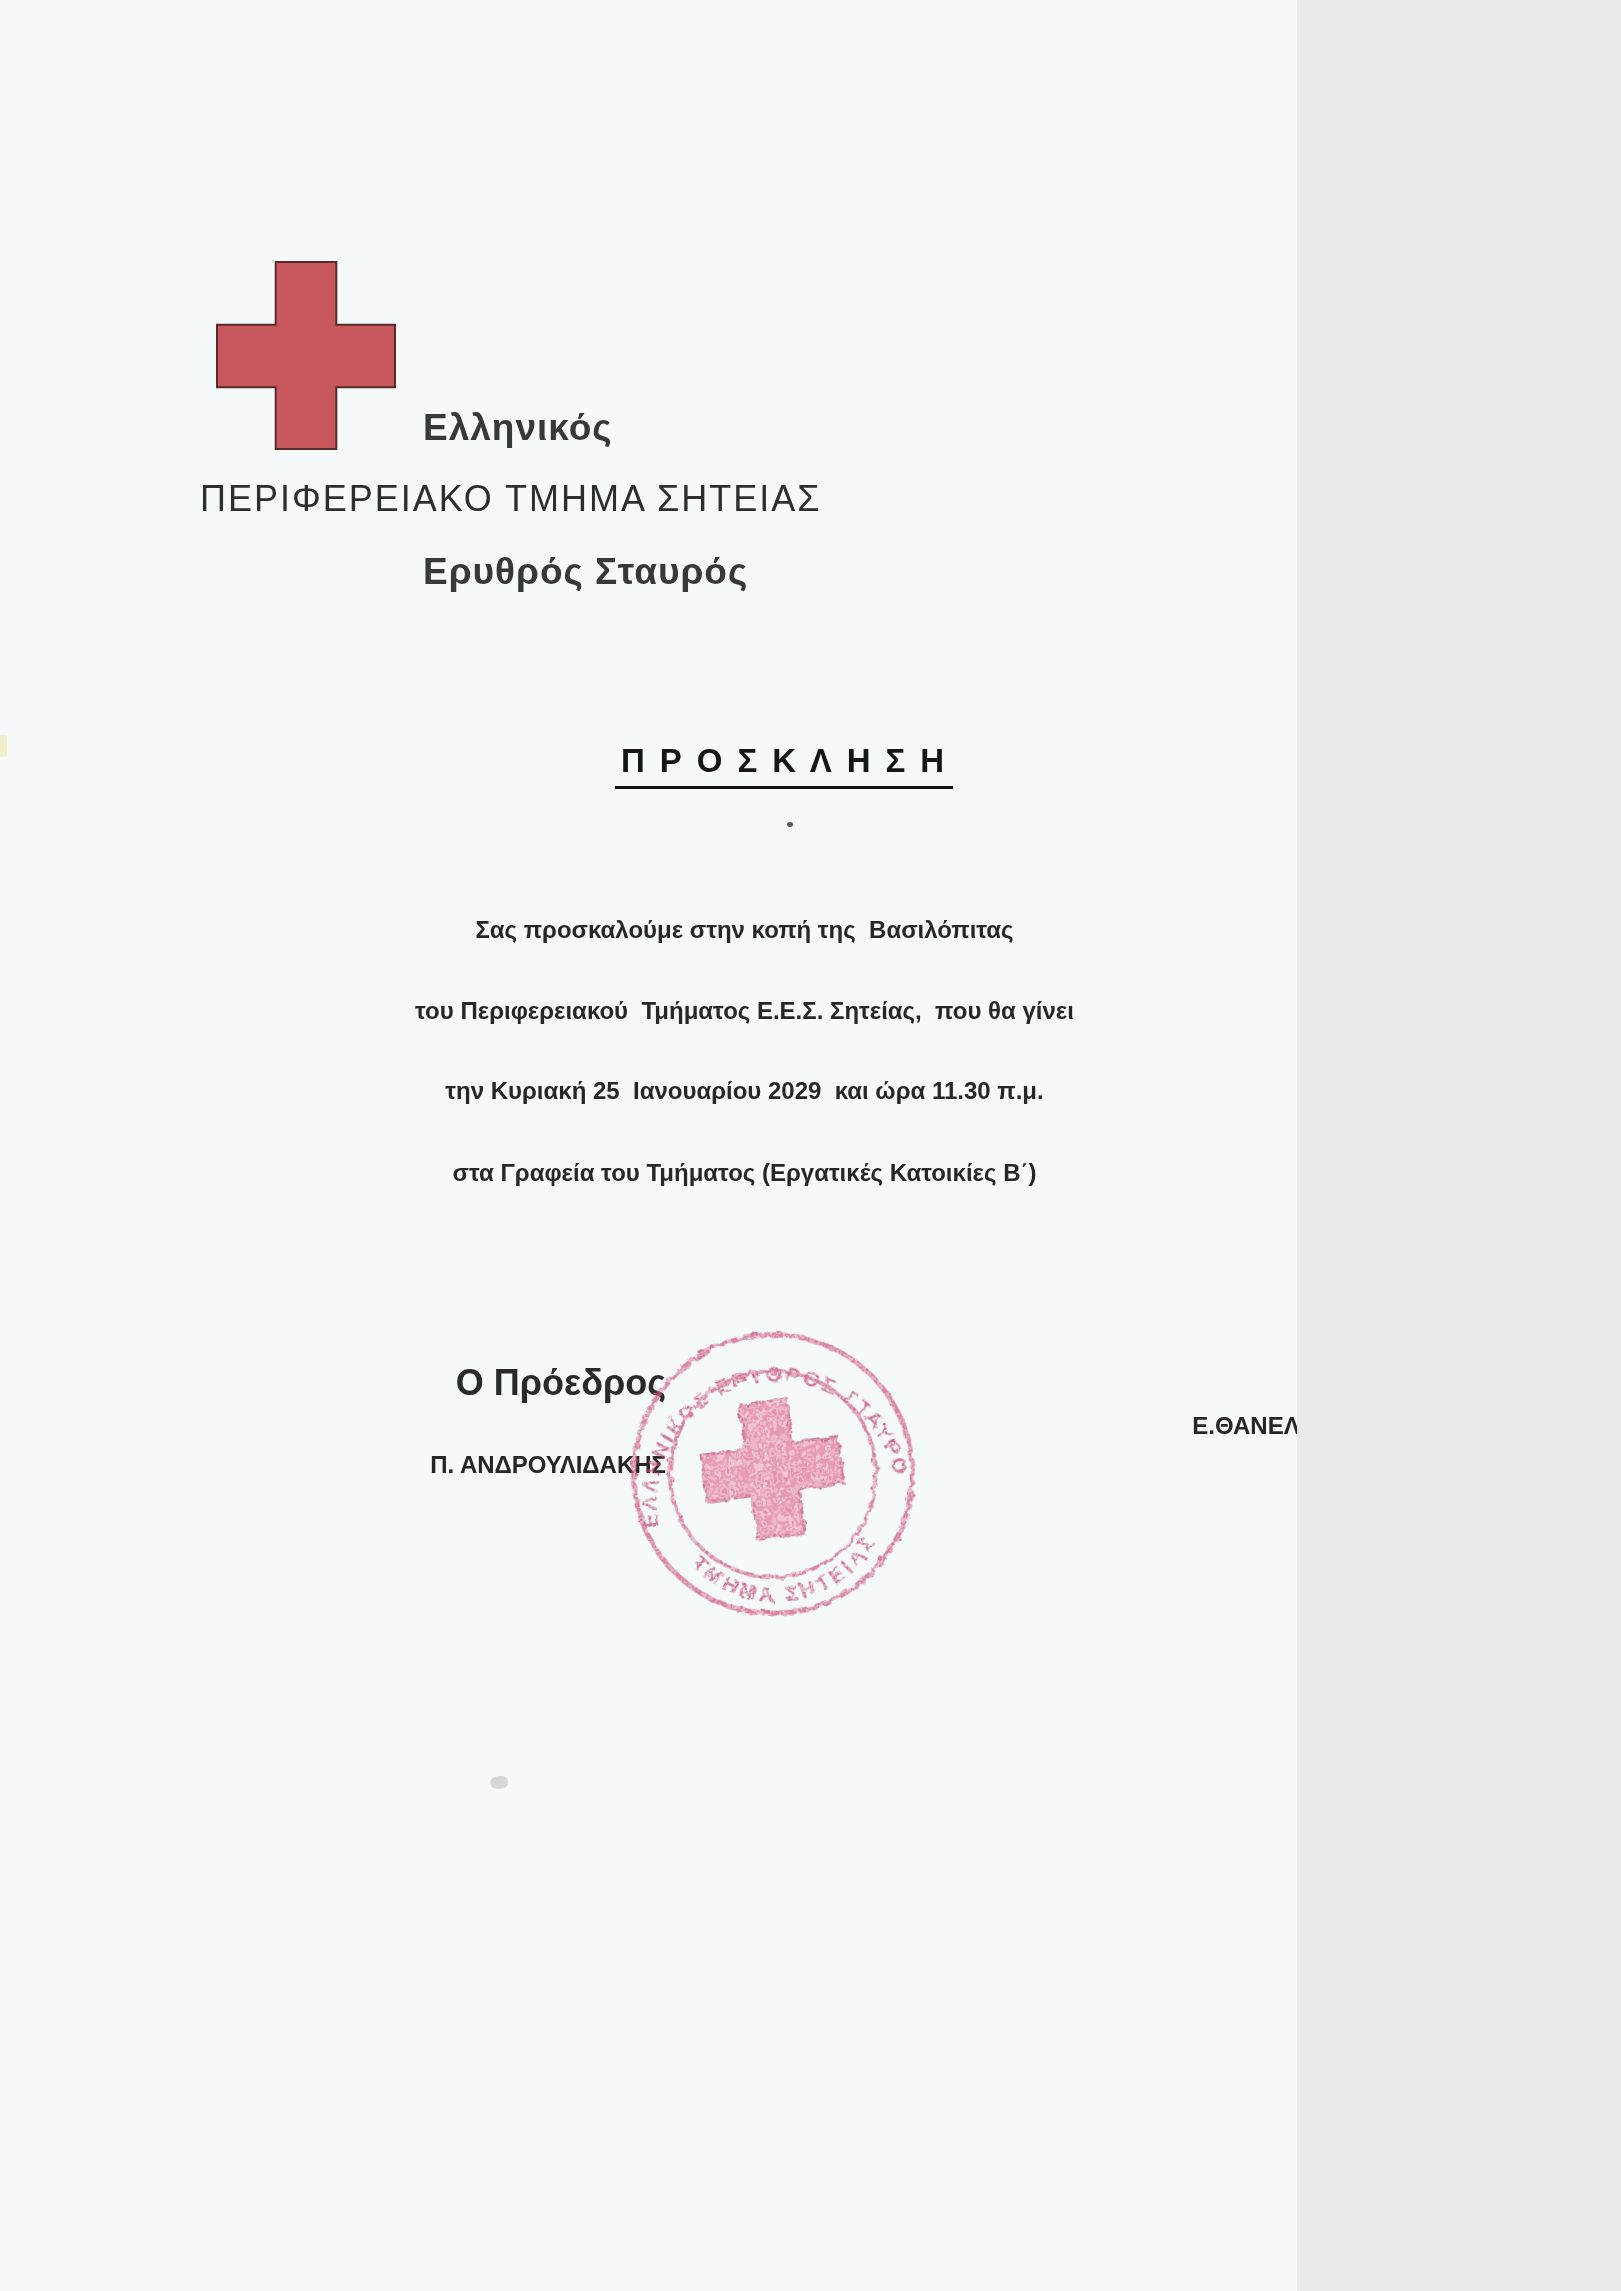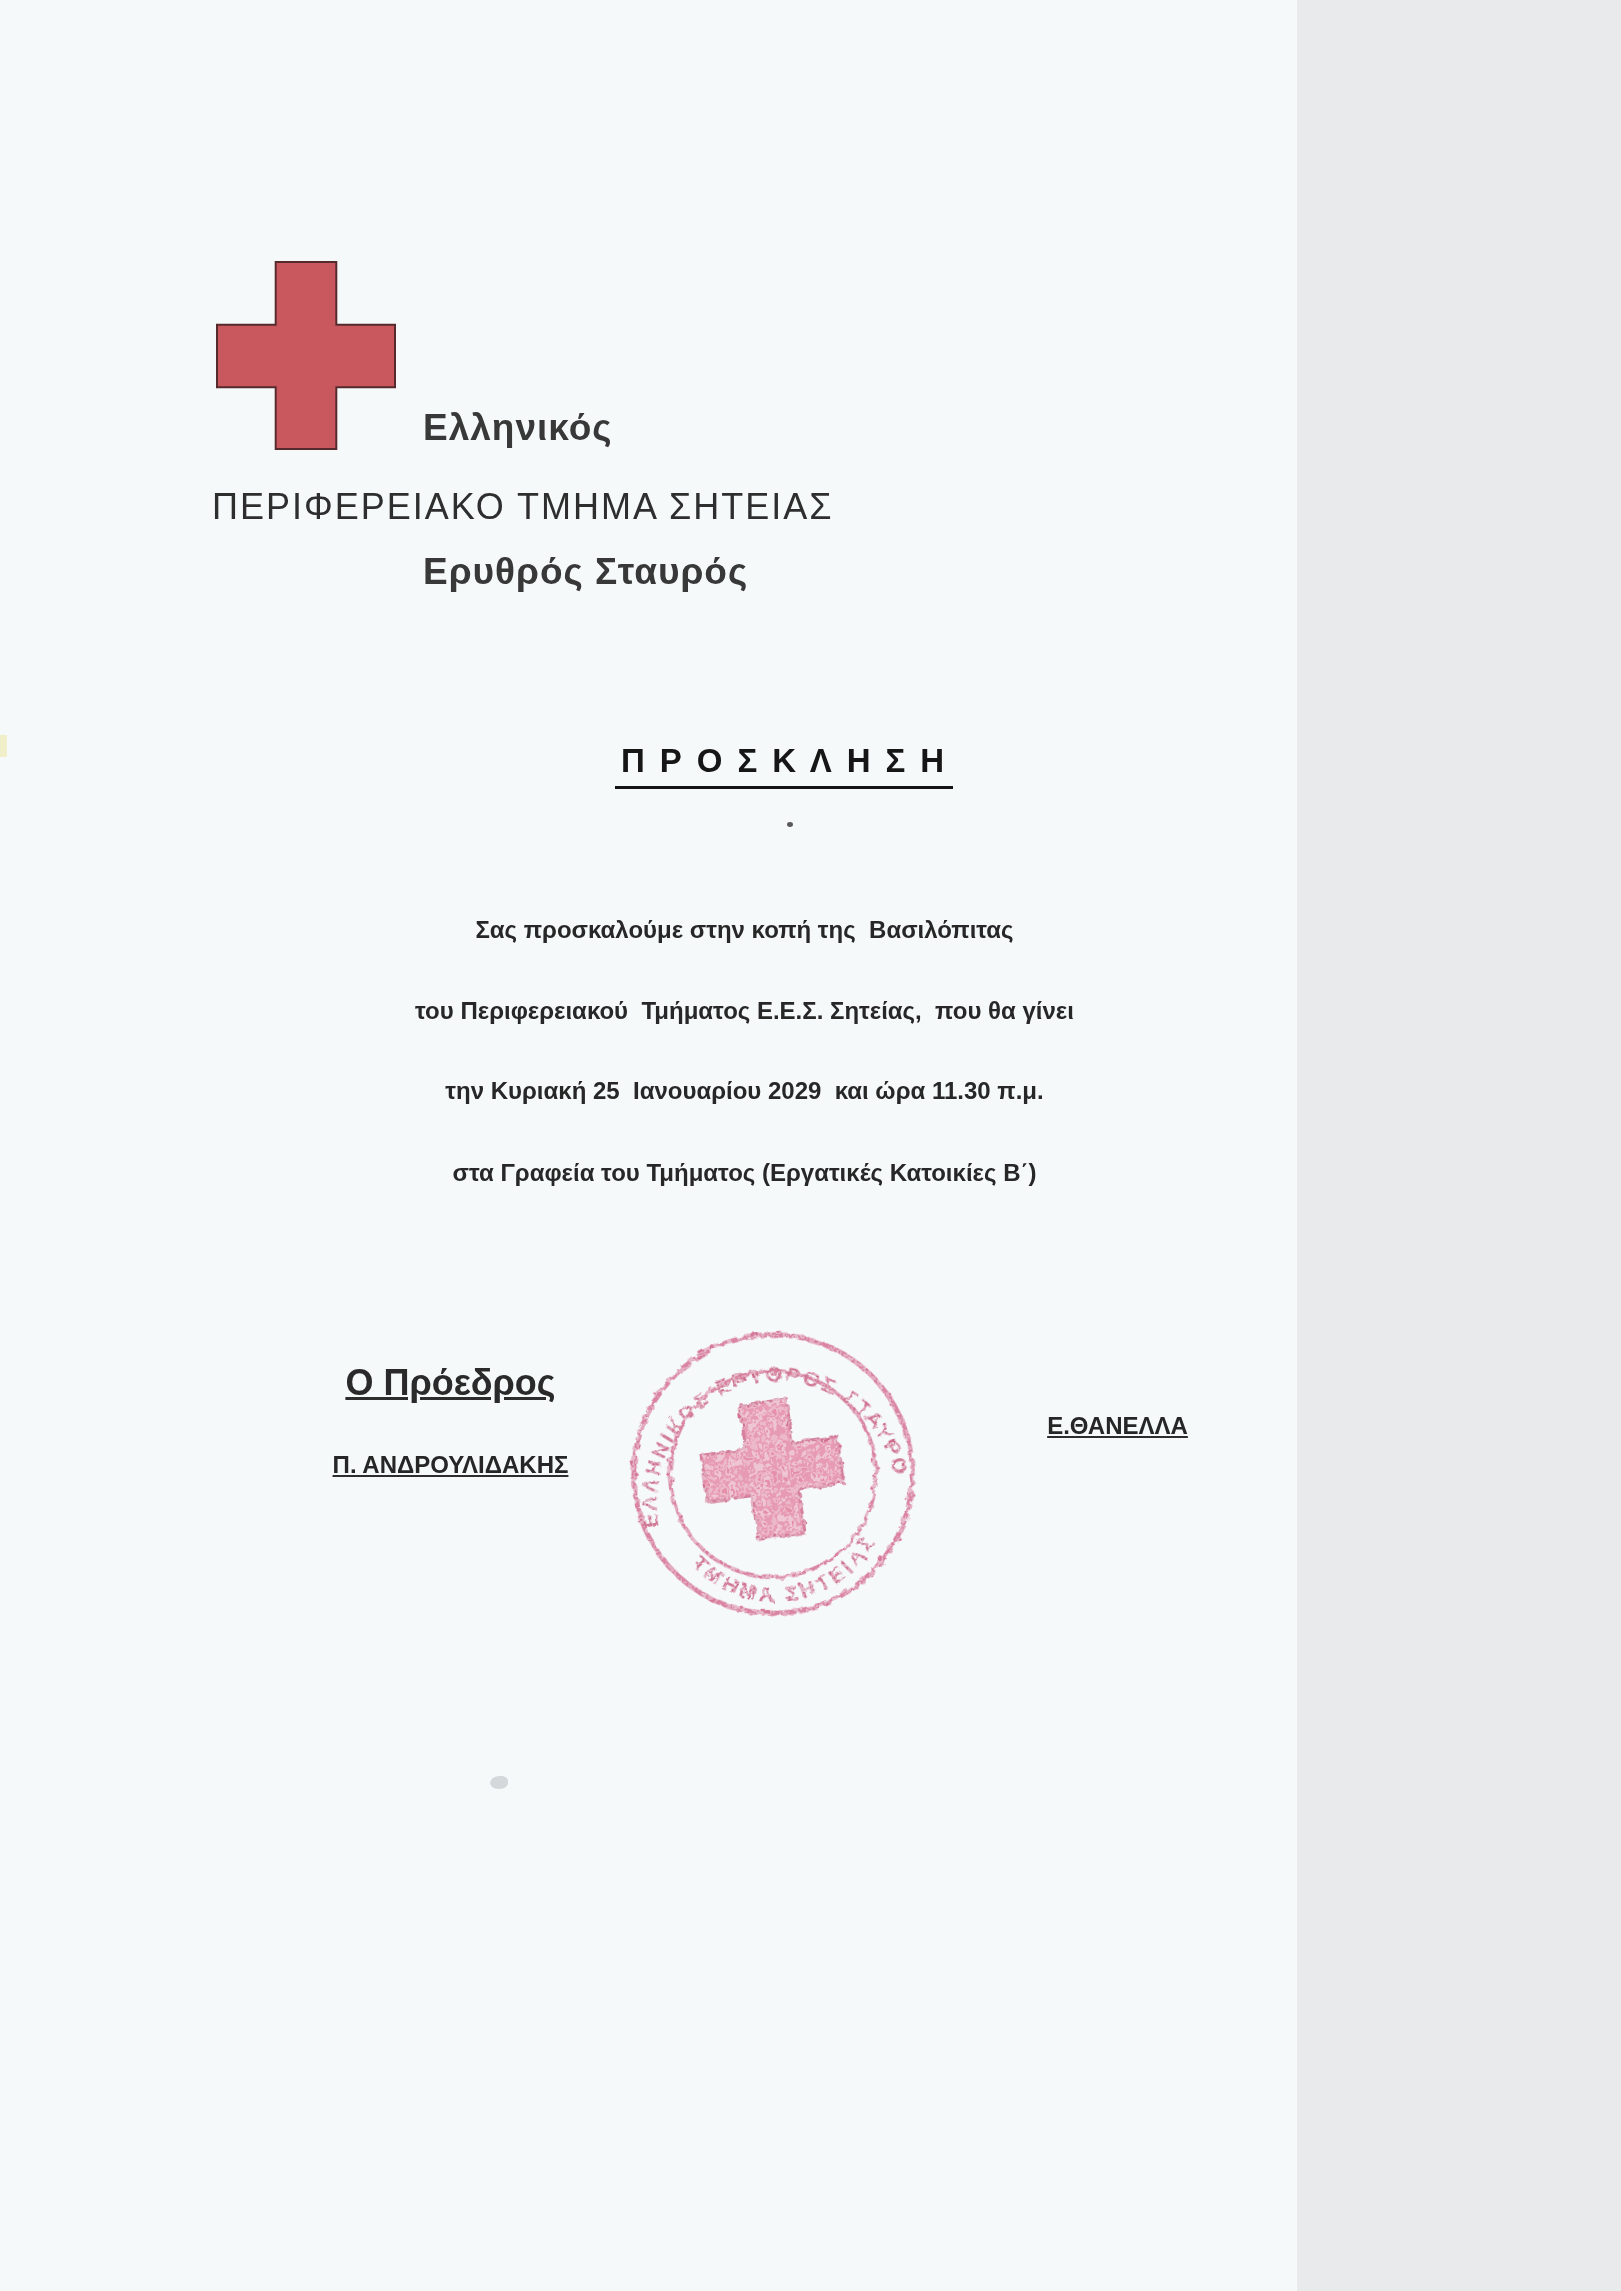--- a/index.html
+++ b/index.html
@@ -12,23 +12,23 @@
     color:#2d2d2d;
   }
   
   .logo-cross{position:absolute;left:216px;top:261px;width:180px;height:189px;}
   .org-name{
     position:absolute;left:423px;top:308px;
     font-size:37px;font-weight:bold;color:#383838;
     line-height:48px;letter-spacing:1px;white-space:pre;
   }
   .department{
-    position:absolute;left:212px;top:478px;
+    position:absolute;left:200px;top:478px;
     font-size:36px;font-weight:400;color:#2e2e2e;
-    letter-spacing:2px;white-space:pre;margin-top:8px;
+    letter-spacing:2px;white-space:pre;
   }
   
   .doc-title{
     position:absolute;left:0;top:742px;width:1568px;
     text-align:center;
   }
   .doc-title span{
     display:inline-block;
     font-size:33px;font-weight:bold;color:#161616;
     letter-spacing:2.9px;white-space:pre;
@@ -45,21 +45,21 @@
     position:absolute;left:0;width:100%;
     text-align:center;
     font-size:24px;font-weight:bold;color:#272727;
     white-space:pre;
   }
   .line-0{top:916px;}
   .line-1{top:997px;}
   .line-2{top:1077px;}
   .line-3{top:1159px;}
   
-  .sig{position:absolute;width:431px;text-align:center;text-decoration:underline;}
+  .sig{position:absolute;width:431px;text-align:right;}
   .sig-left{left:235px;top:1362px;}
   .sig-right{left:902px;top:1365px;}
   .sig-role{font-size:36px;font-weight:bold;color:#2a2a2a;white-space:pre;}
   .sig-name{margin-top:47px;font-size:24px;font-weight:bold;color:#262626;white-space:pre;}
   
   .stamp{
     position:absolute;left:620px;top:1319px;width:306px;height:310px;
     transform:rotate(-8deg);
     opacity:0.82;
   }

